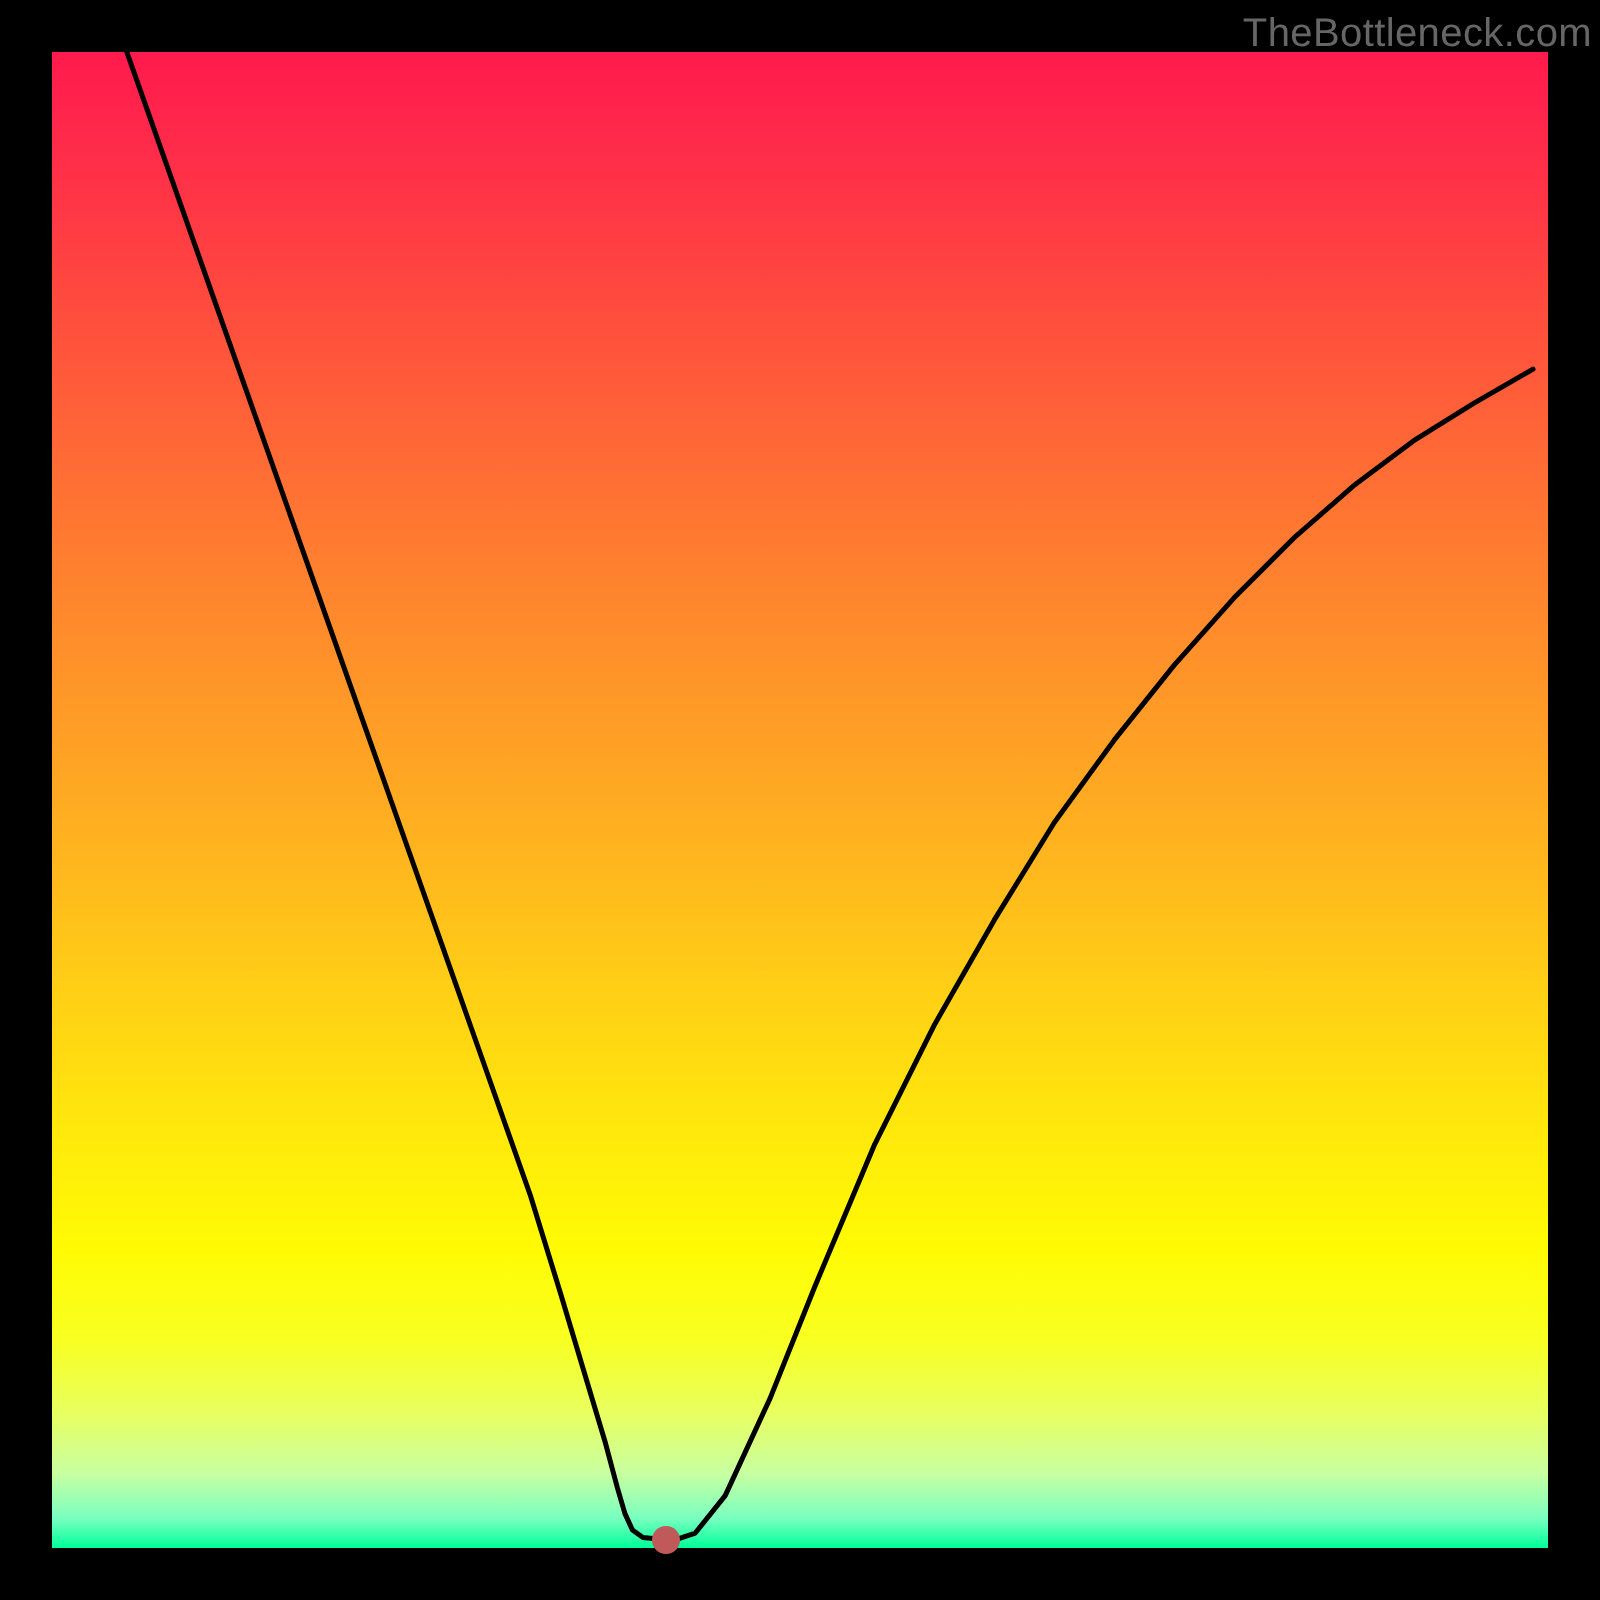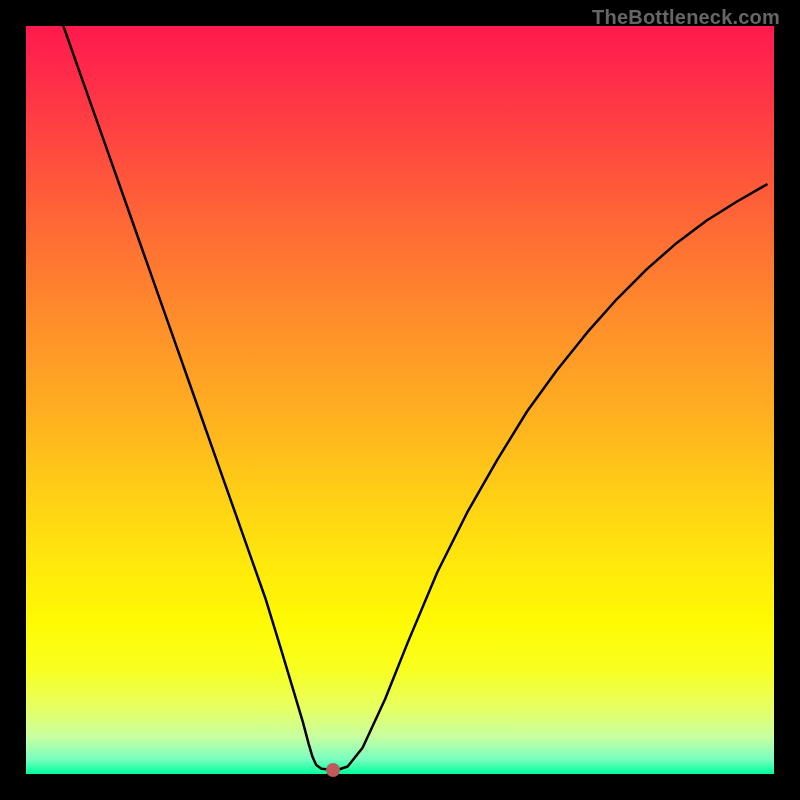--- a/index.html
+++ b/index.html
@@ -23,24 +23,24 @@
       #fffb04 80%,
       #f8ff20 86%,
       #e8ff60 91%,
       #c8ffa0 95%,
       #7affc0 98%,
       #00ff99 100%);
   }
   .watermark {
     position: absolute;
     top: 6px;
-    right: 20px;
+    right: 4px;
     color: #666;
     font-size: 20px;
-    font-weight: bold;
+    font-weight: normal;
     letter-spacing: 0.2px;
   }
   .curve { position: absolute; left: 0; top: 0; width: 748px; height: 748px; }
   .dot {
     position: absolute;
     width: 14px;
     height: 14px;
     border-radius: 50%;
     background: #c05a5a;
     transform: translate(-50%, -50%);

